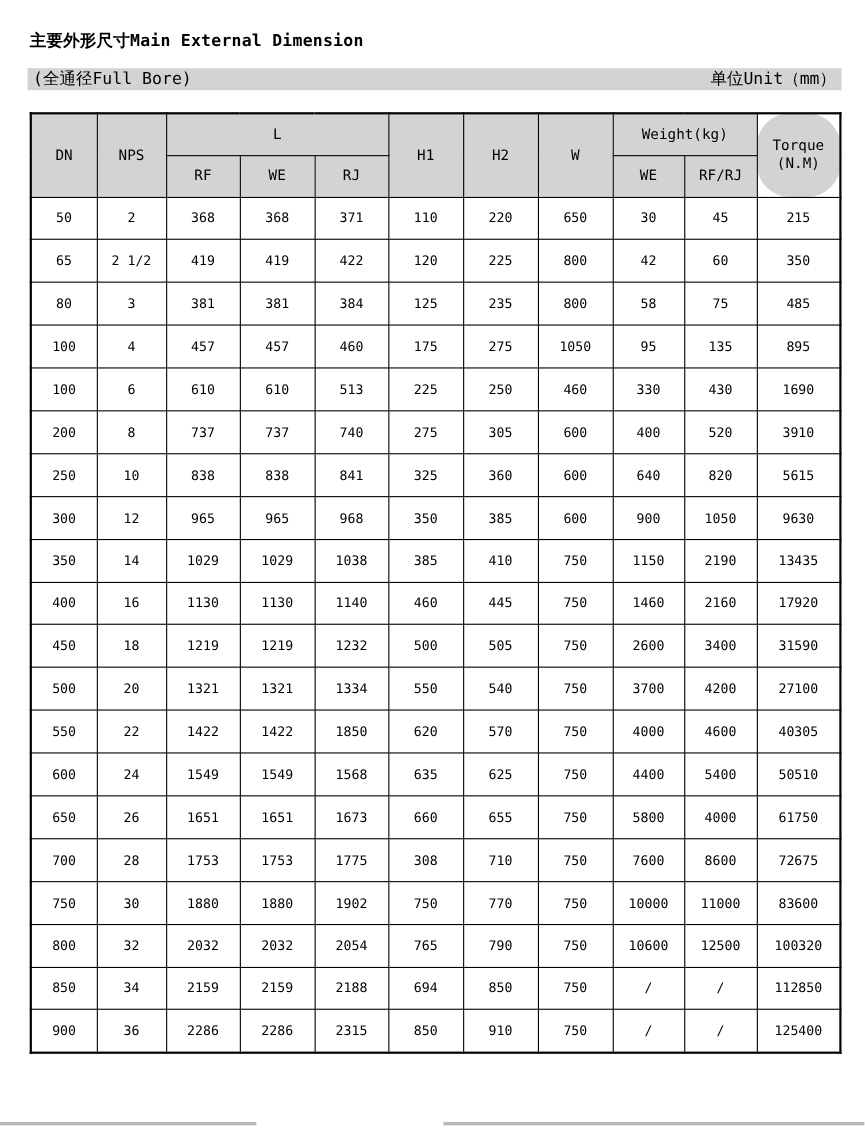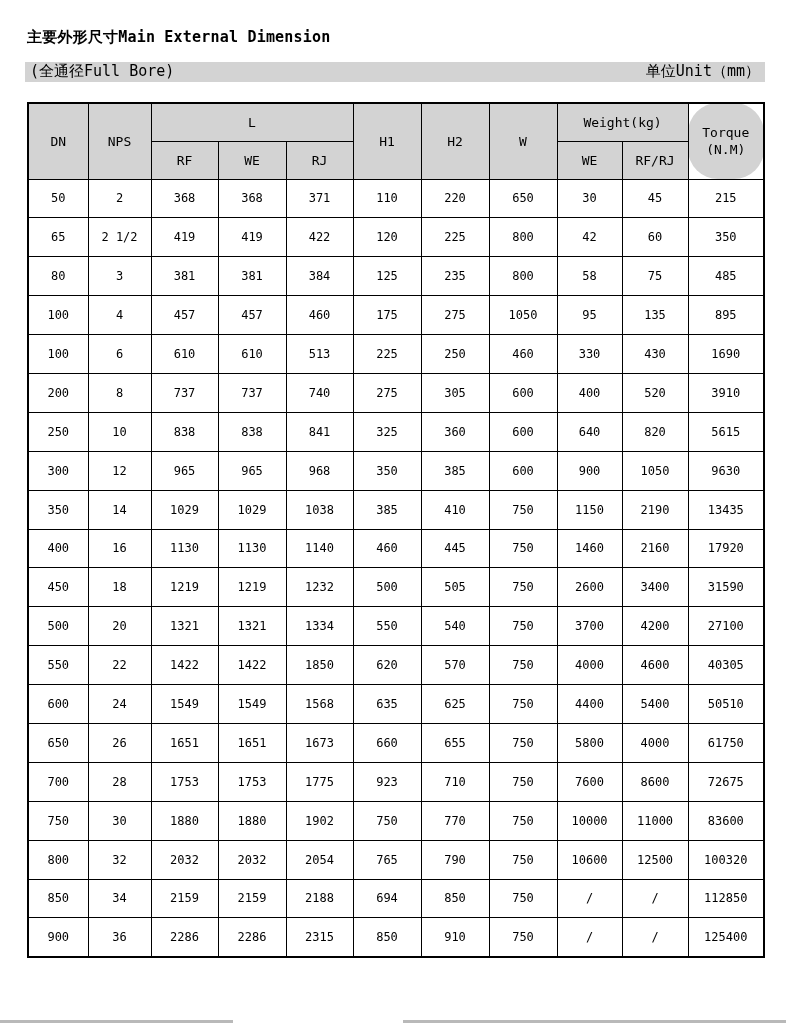--- a/index.html
+++ b/index.html
@@ -288,21 +288,21 @@
           <td>5800</td>
           <td>4000</td>
           <td>61750</td>
         </tr>
         <tr>
           <td>700</td>
           <td>28</td>
           <td>1753</td>
           <td>1753</td>
           <td>1775</td>
-          <td>923</td>
+          <td>308</td>
           <td>710</td>
           <td>750</td>
           <td>7600</td>
           <td>8600</td>
           <td>72675</td>
         </tr>
         <tr>
           <td>750</td>
           <td>30</td>
           <td>1880</td>

